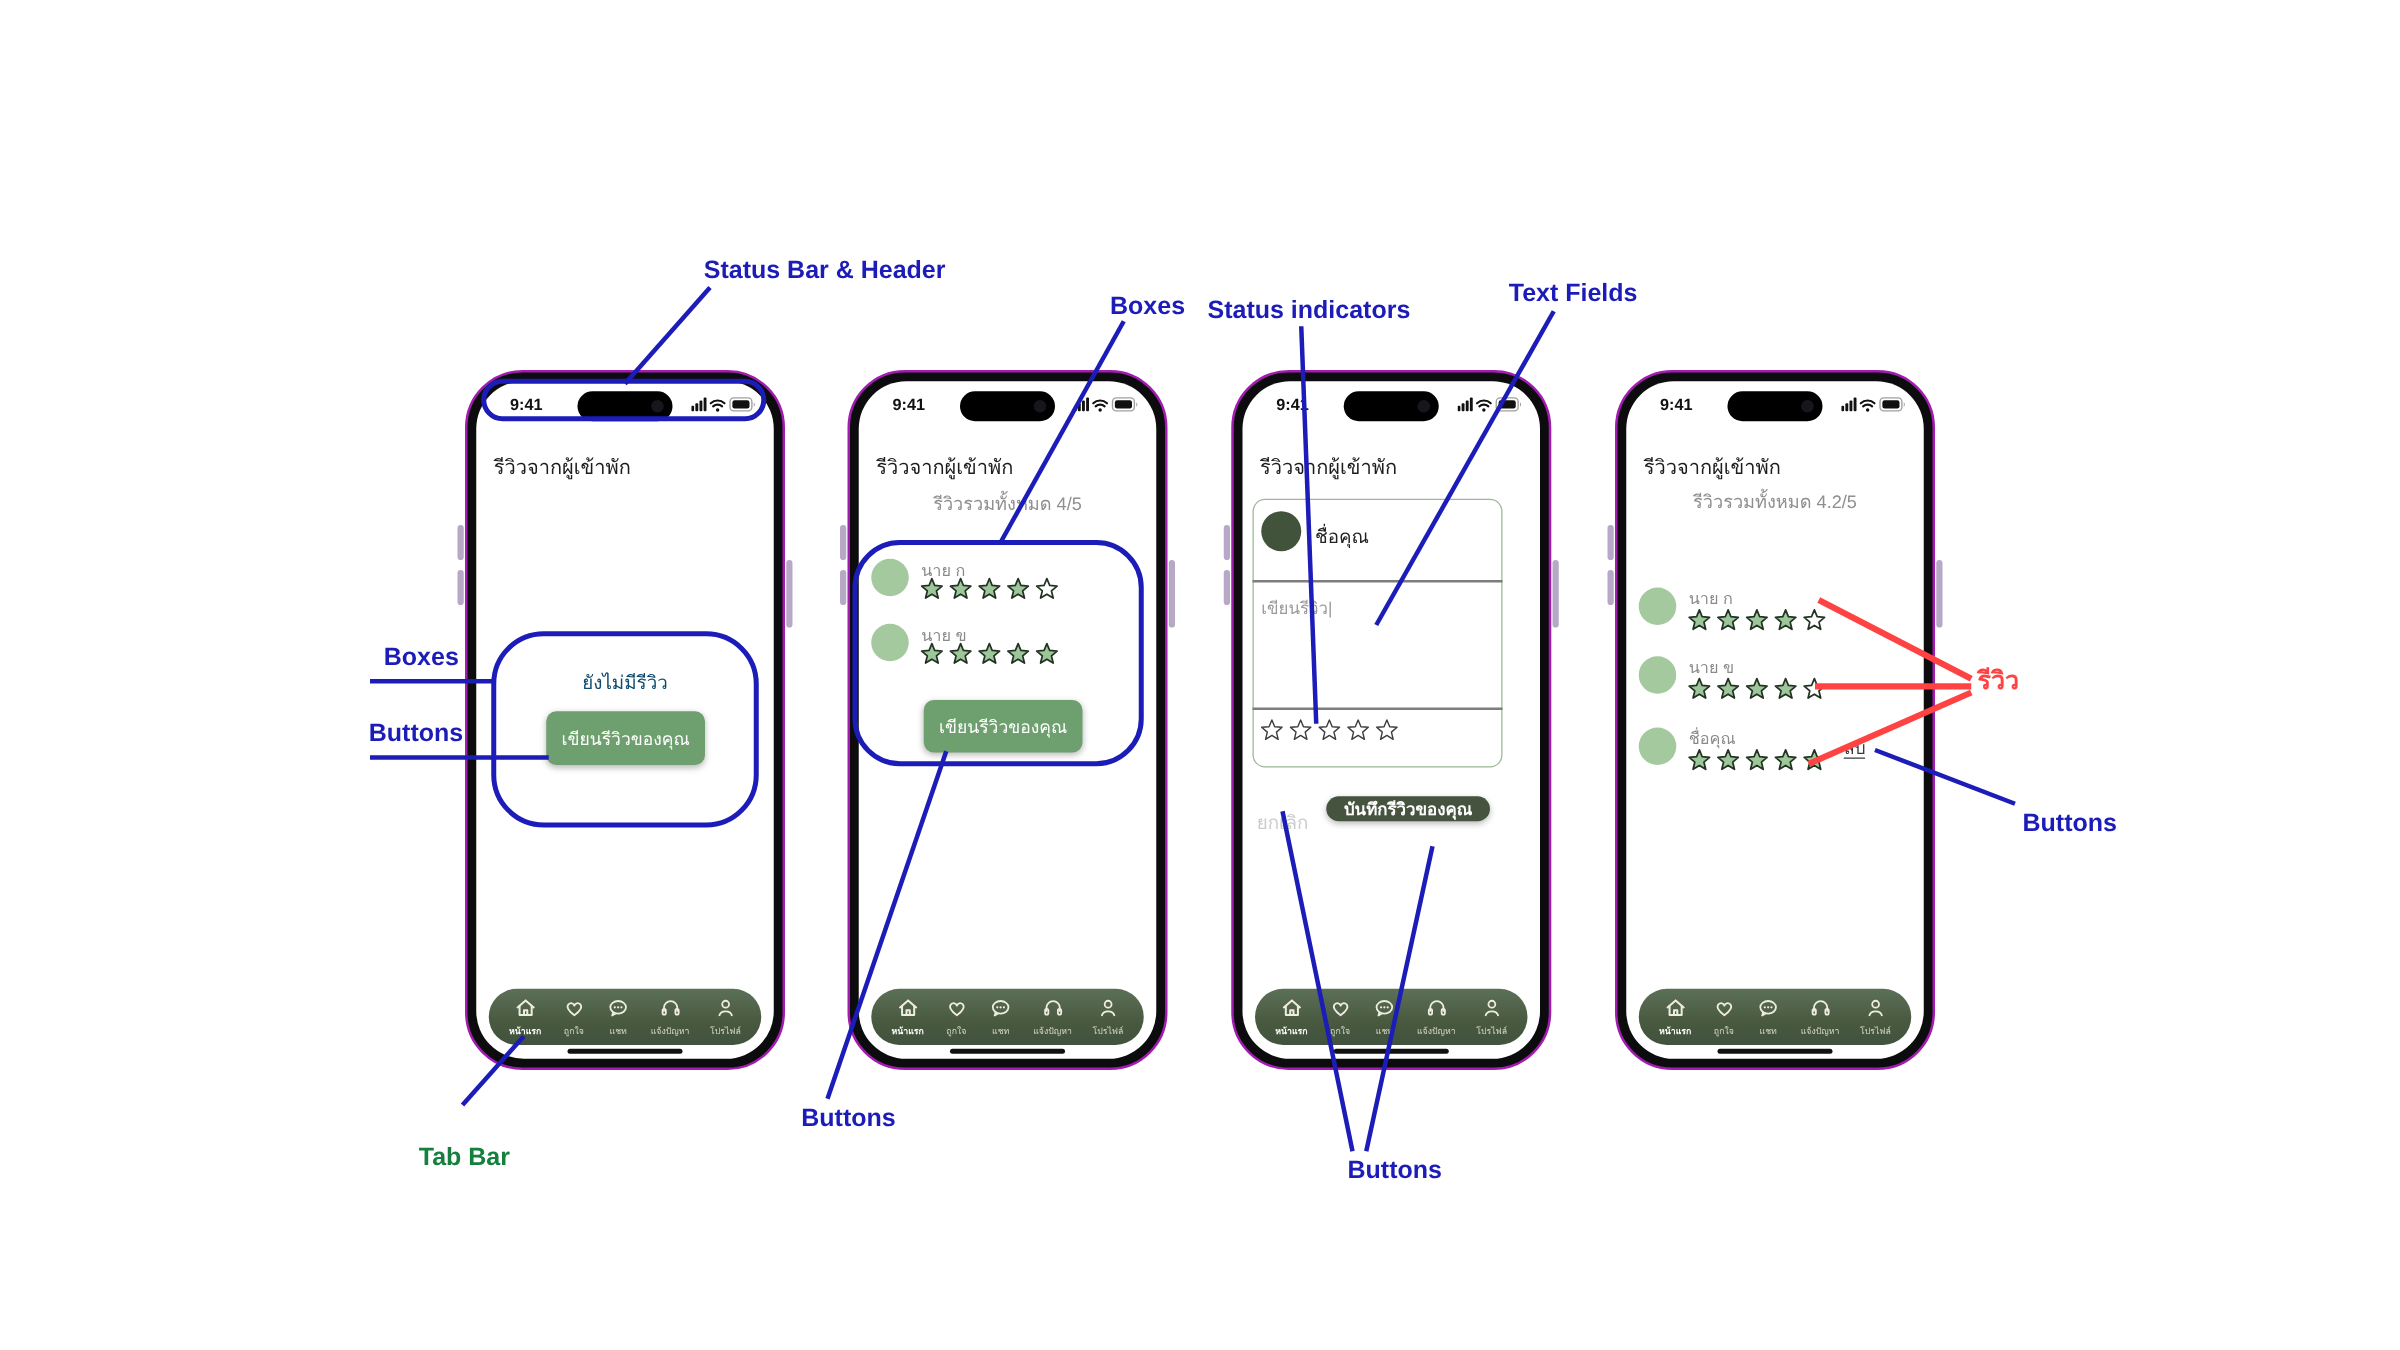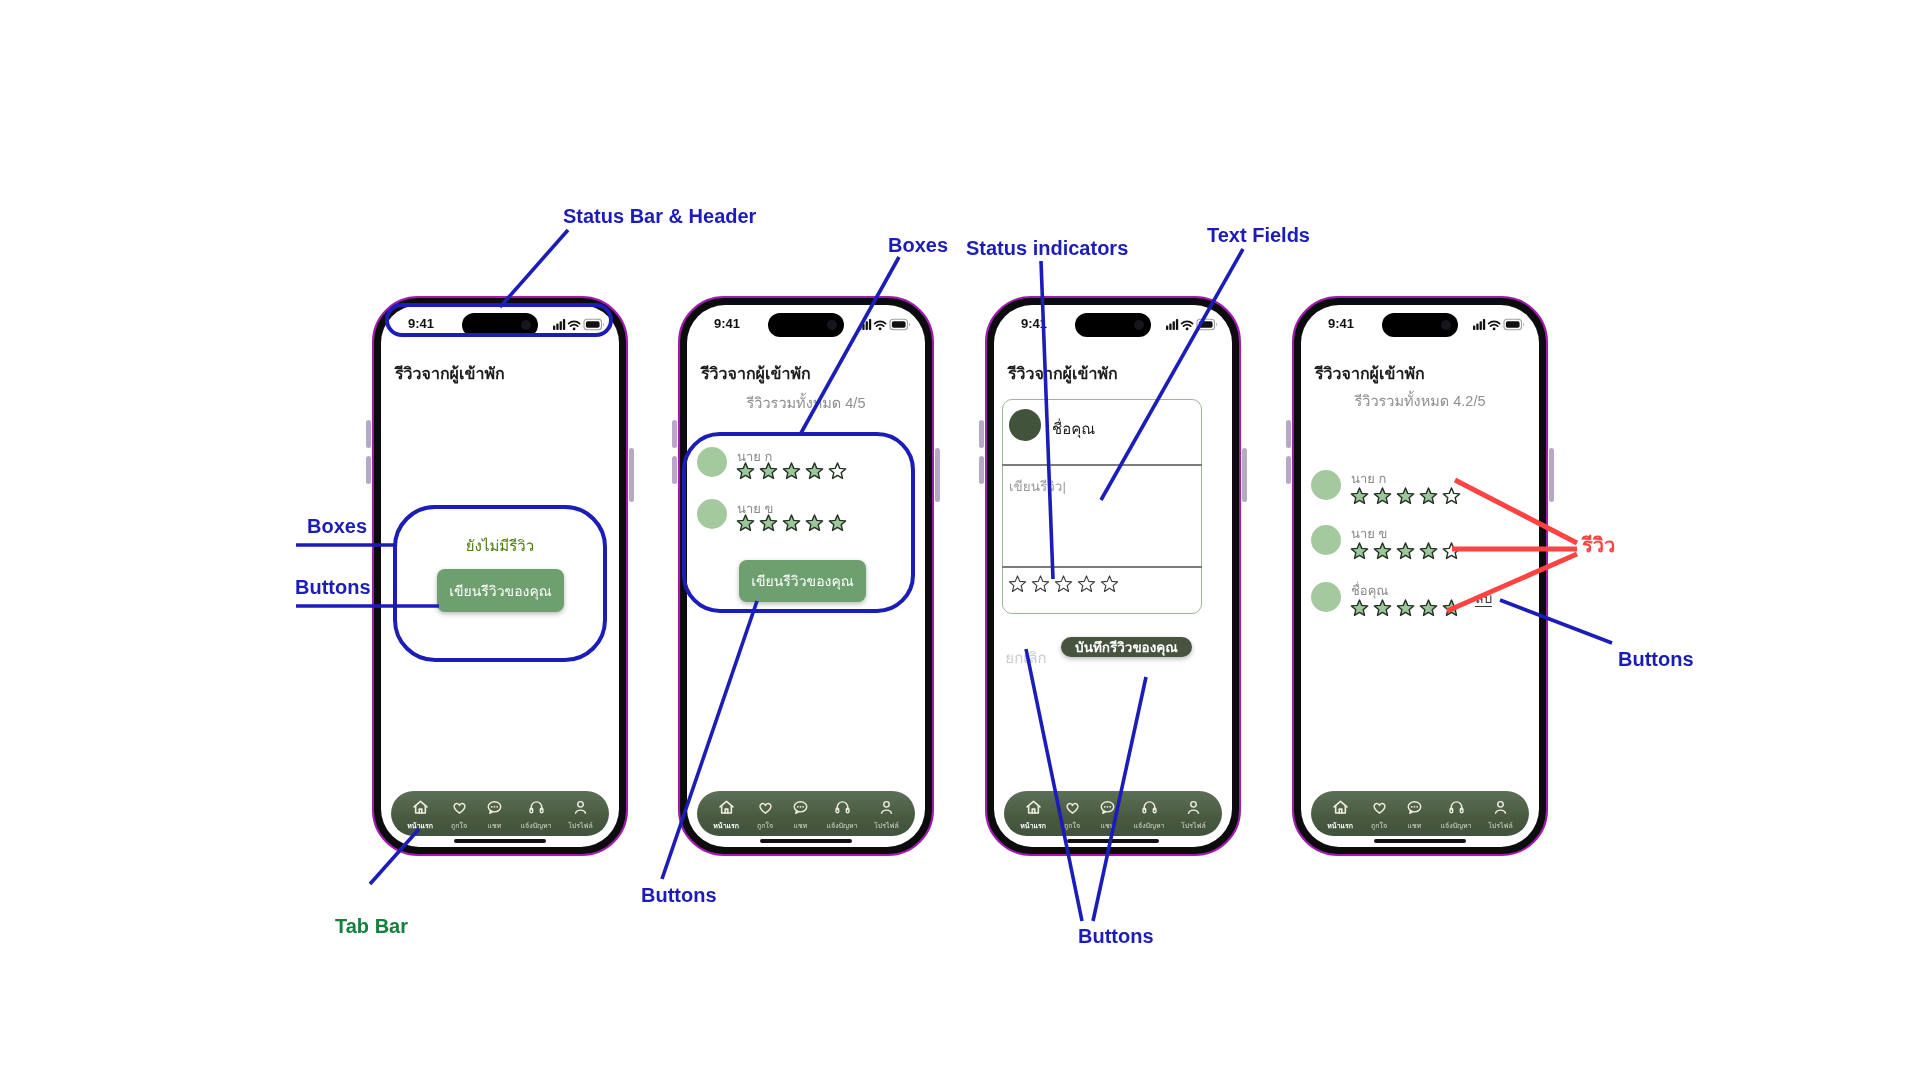--- a/index.html
+++ b/index.html
@@ -11,31 +11,31 @@
          border:2px solid #a21caf;border-radius:46px;padding:7px;z-index:10;}
   .nub{position:absolute;background:#b6a8c6;border-radius:3px;z-index:9;}
   .screen{position:relative;width:100%;height:100%;background:#ffffff;border-radius:38px;overflow:hidden;}
   .statusbar{position:absolute;left:0;top:0;width:100%;height:36px;}
   .time{position:absolute;left:27px;top:11px;font-size:13px;font-weight:700;color:#111;}
   .island{position:absolute;left:50%;transform:translateX(-50%);top:8px;width:76px;height:24px;
           background:#000;border-radius:13px;}
   .island::after{content:"";position:absolute;right:7px;top:7px;width:10px;height:10px;border-radius:50%;
           background:#16161f;}
   .sicons{position:absolute;right:12px;top:12px;width:54px;height:13px;}
-  .apptitle{position:absolute;left:14px;top:56px;font-size:16px;font-weight:700;color:#1d1d1f;}
+  .apptitle{position:absolute;left:14px;top:56px;font-size:16px;font-weight:400;color:#1d1d1f;}
   .tabbar{position:absolute;left:10px;right:10px;bottom:11px;height:45px;border-radius:23px;
           background:linear-gradient(180deg,#5c7058 0%,#48593f 60%,#41523e 100%);
           display:flex;align-items:center;justify-content:space-around;padding:0 8px;}
   .tabitem{display:flex;flex-direction:column;align-items:center;gap:1px;color:#efecdf;}
   .tabitem .tlabel{font-size:7px;line-height:8px;opacity:.85;}
   .tabitem.active .tlabel{font-weight:700;opacity:1;color:#ffffff;}
   .homebar{position:absolute;left:50%;transform:translateX(-50%);bottom:4px;width:92px;height:4px;
            border-radius:2px;background:#111;}
   .summary{position:absolute;left:0;width:100%;text-align:center;font-size:14.5px;color:#8f8f8f;}
-  .empty-msg{position:absolute;left:0;width:100%;text-align:center;font-size:15px;color:#4d7c0f;}
+  .empty-msg{position:absolute;left:0;width:100%;text-align:center;font-size:15px;color:#0c4a6e;}
   .btn-green{position:absolute;display:flex;align-items:center;justify-content:center;
              background:#6da06e;color:#fff;font-size:14px;border-radius:8px;
              box-shadow:0 2px 5px rgba(0,0,0,.28);cursor:pointer;}
   .btn-dark{position:absolute;display:flex;align-items:center;justify-content:center;
             background:#46543f;color:#fff;font-size:13.5px;font-weight:700;border-radius:10px;
             box-shadow:0 2px 5px rgba(0,0,0,.28);cursor:pointer;}
   .btn-ghost{position:absolute;display:flex;align-items:center;justify-content:center;
              color:#c9cdc9;font-size:15px;cursor:pointer;}
   .avatar{position:absolute;border-radius:50%;}
   .rev-name{position:absolute;font-size:13px;color:#8a8a8a;}

